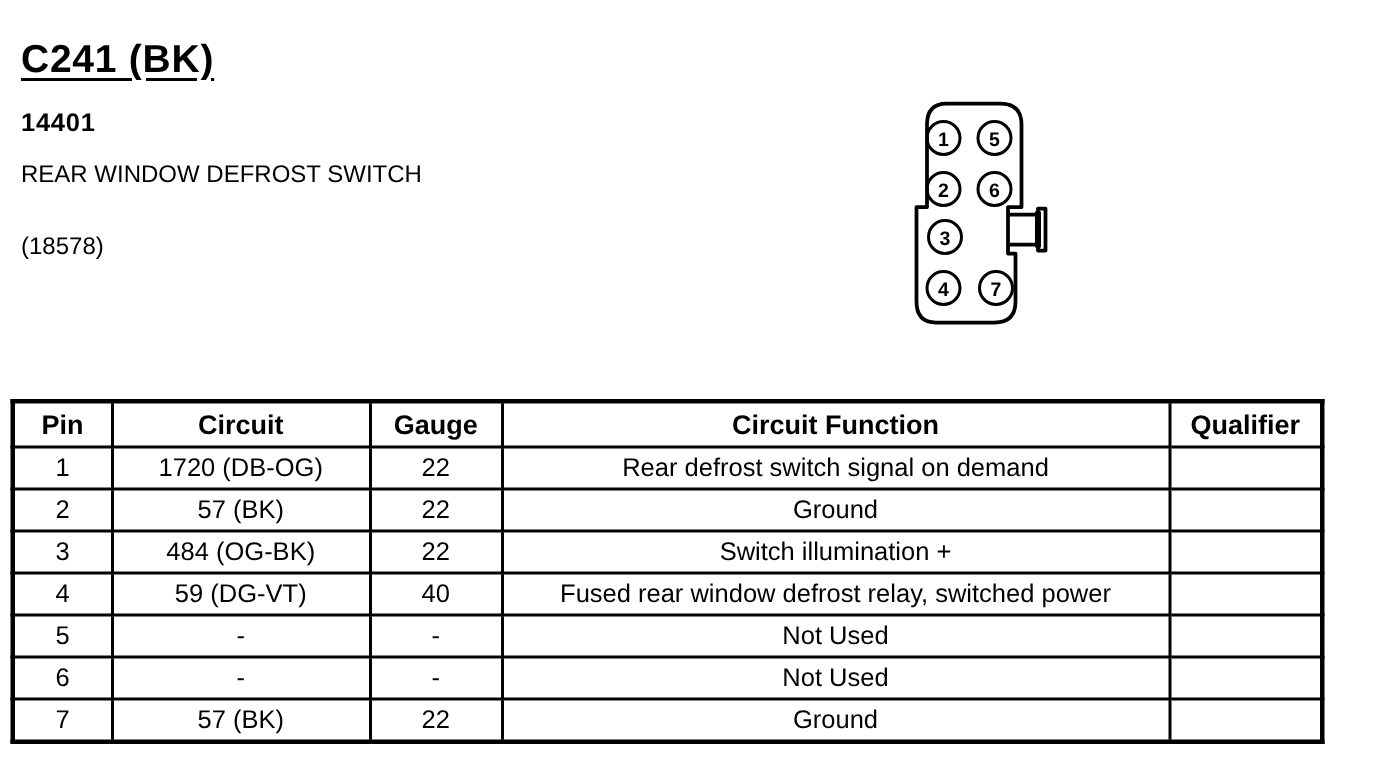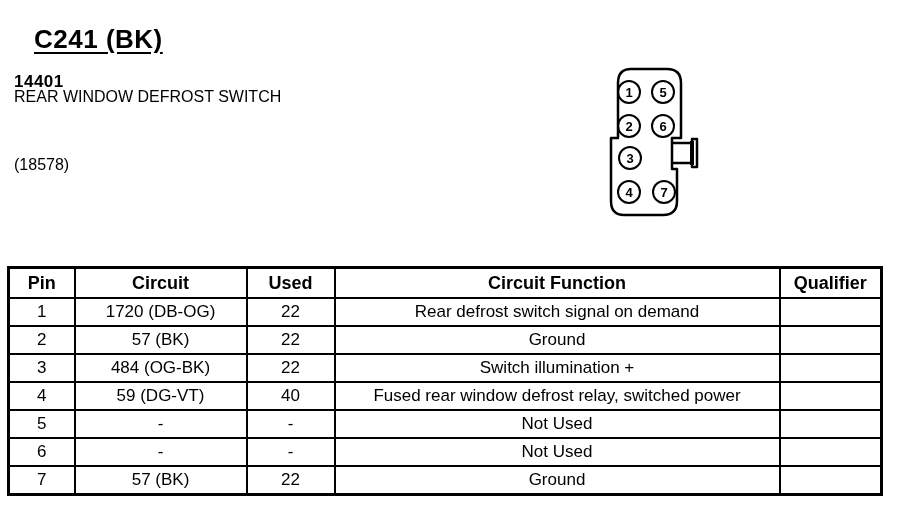--- a/index.html
+++ b/index.html
@@ -12,29 +12,28 @@
     overflow: hidden;
   }
 
   
   .conn-id {
     position: absolute; left: 14px; top: 24px;
     font-size: 26px; font-weight: bold;
     text-decoration: underline;
     text-underline-offset: 4px;
     letter-spacing: 0.5px;
-    margin-left: 20px;
   }
   .part-no {
     position: absolute; left: 14px; top: 72px;
     font-size: 17px; font-weight: bold;
     letter-spacing: 0.5px;
   }
   .desc {
-    position: absolute; left: 14px; top: 88px;
+    position: absolute; left: 14px; top: 108px;
     font-size: 16px;
   }
   .basic {
     position: absolute; left: 14px; top: 125px;
     font-size: 16px;
     margin-top: 31px;
   }
 
   
   .connector-svg {
@@ -136,21 +135,21 @@
     <col class="col-pin">
       <col class="col-circ">
       <col class="col-gauge">
       <col class="col-func">
       <col class="col-qual">
   </colgroup>
   <thead>
     <tr>
       <th>Pin</th>
       <th>Circuit</th>
-      <th>Used</th>
+      <th>Gauge</th>
       <th>Circuit Function</th>
       <th>Qualifier</th>
     </tr>
   </thead>
   <tbody>
     <tr>
       <td class="c-pin">1</td>
       <td class="c-circ">1720 (DB-OG)</td>
       <td class="c-gauge">22</td>
       <td class="c-func">Rear defrost switch signal on demand</td>

